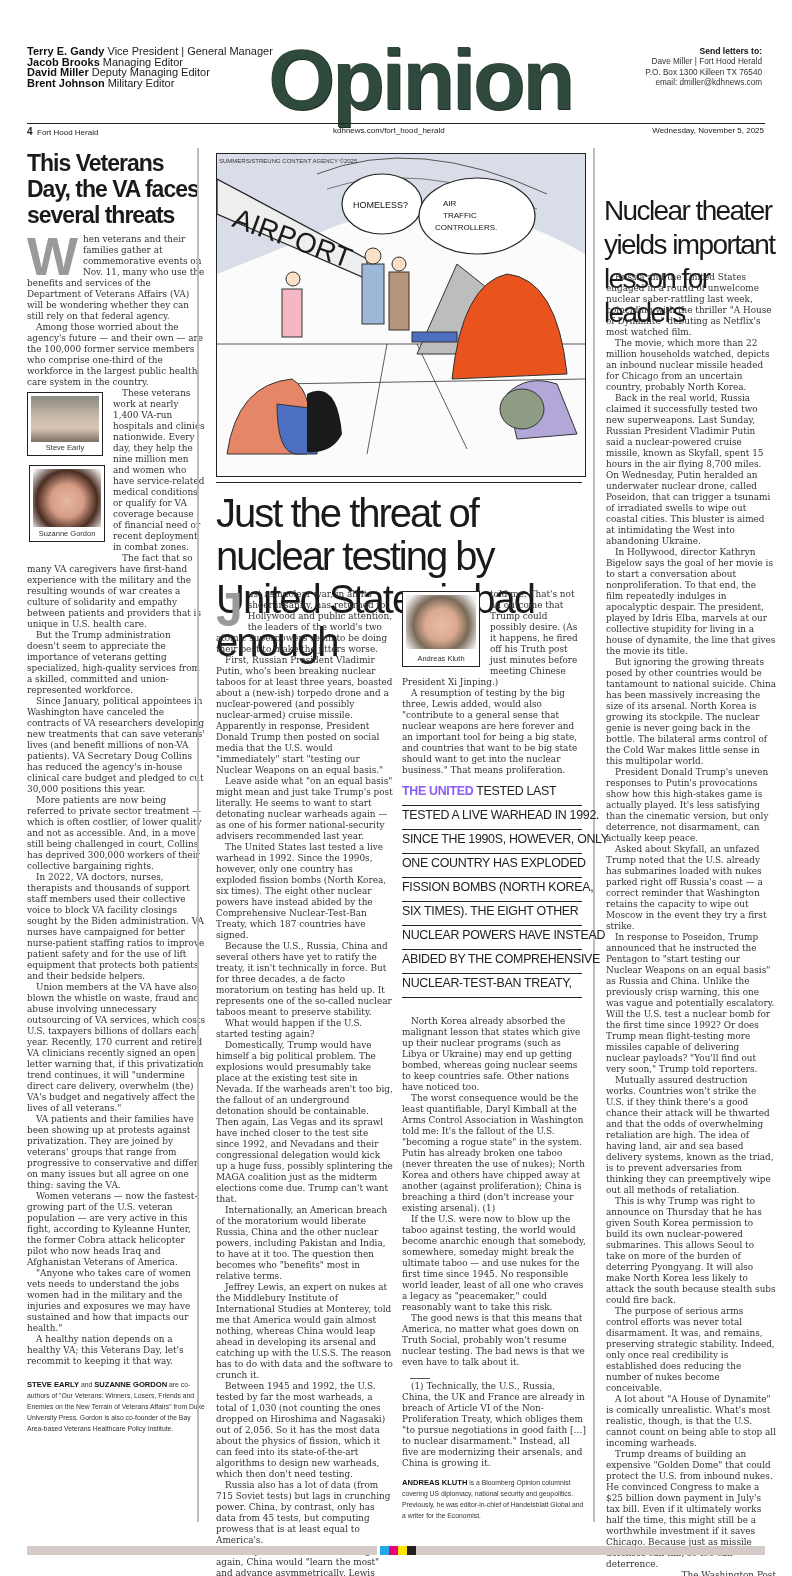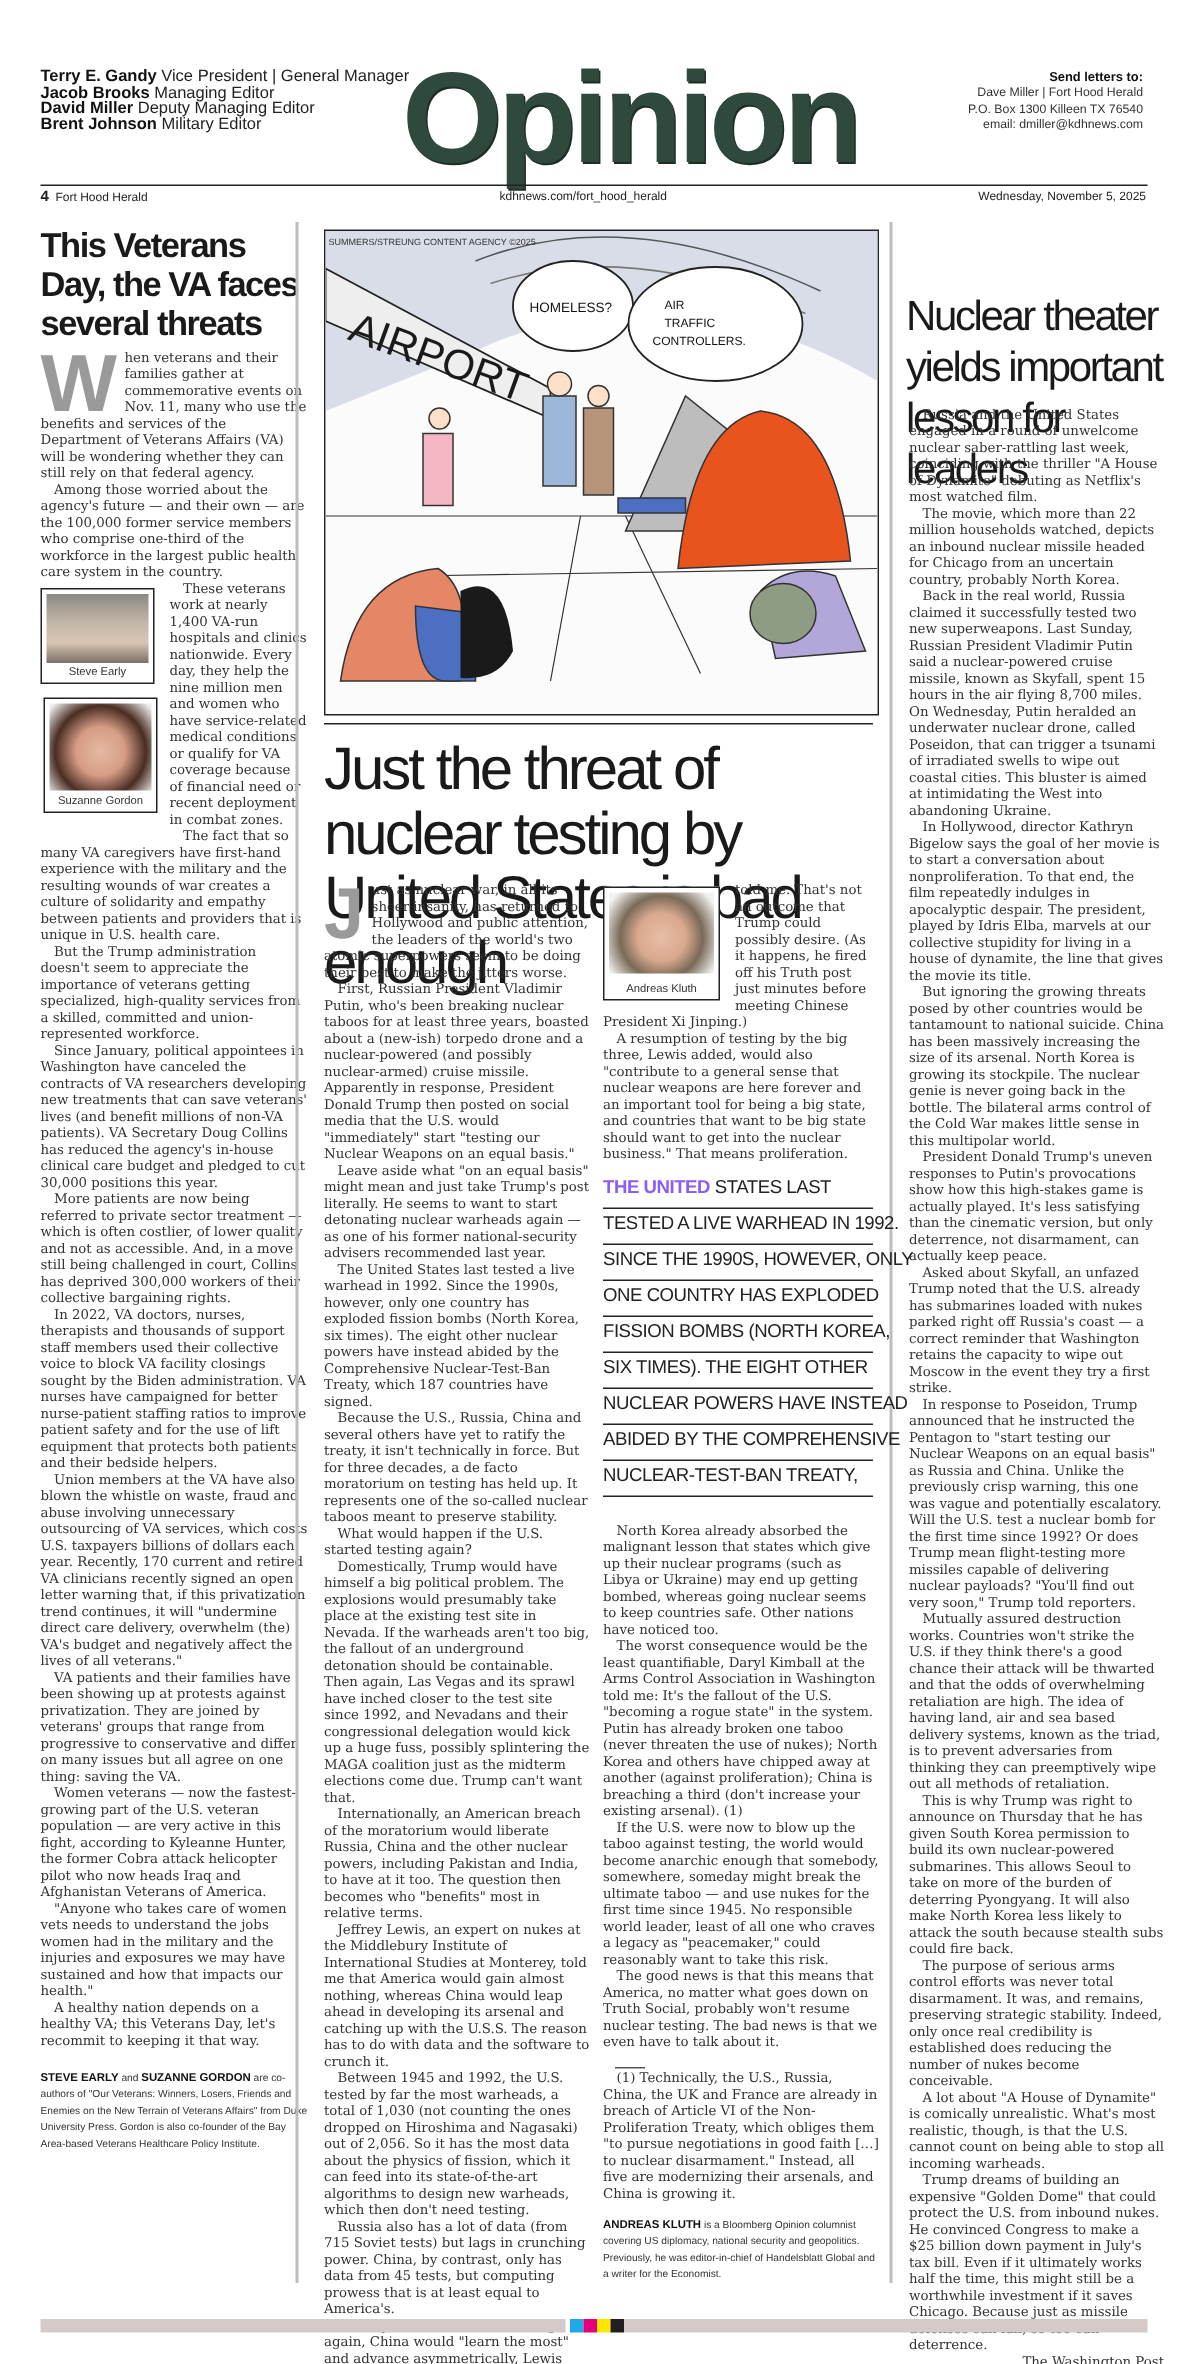--- a/index.html
+++ b/index.html
@@ -152,21 +152,21 @@
   <div style="float:left; width:80px; height:80px; margin:2px 8px 2px 0; position:relative;">
     <div class="mug" style="left:0; top:0; width:76px; height:74px;">
       <div class="photo" style="height:54px; background:radial-gradient(circle at 50% 55%, #e7bea6 0%, #d9a88f 35%, #7a6a58 60%, #f2f2f2 90%);"></div>
       <div class="cap">Andreas Kluth</div>
     </div>
   </div>
   <p class="noind">told me. That's not an outcome that Trump could possibly desire. (As it happens, he fired off his Truth post just minutes before meeting Chinese President Xi Jinping.)</p>
   <p>A resumption of testing by the big three, Lewis added, would also "contribute to a general sense that nuclear weapons are here forever and an important tool for being a big state, and countries that want to be big state should want to get into the nuclear business." That means proliferation.</p>
 
   <div class="pull" style="position:relative; margin-top:6px; width:180px;">
-    <div class="pl"><span class="lead">THE UNITED</span><span> STATES LAST</span></div>
+    <div class="pl"><span class="lead">THE UNITED</span><span> TESTED LAST</span></div>
     <div class="pl">TESTED A LIVE WARHEAD IN 1992.</div>
     <div class="pl">SINCE THE 1990S, HOWEVER, ONLY</div>
     <div class="pl">ONE COUNTRY HAS EXPLODED</div>
     <div class="pl">FISSION BOMBS (NORTH KOREA,</div>
     <div class="pl">SIX TIMES). THE EIGHT OTHER</div>
     <div class="pl">NUCLEAR POWERS HAVE INSTEAD</div>
     <div class="pl">ABIDED BY THE COMPREHENSIVE</div>
     <div class="pl">NUCLEAR-TEST-BAN TREATY,</div>
   </div>
 

